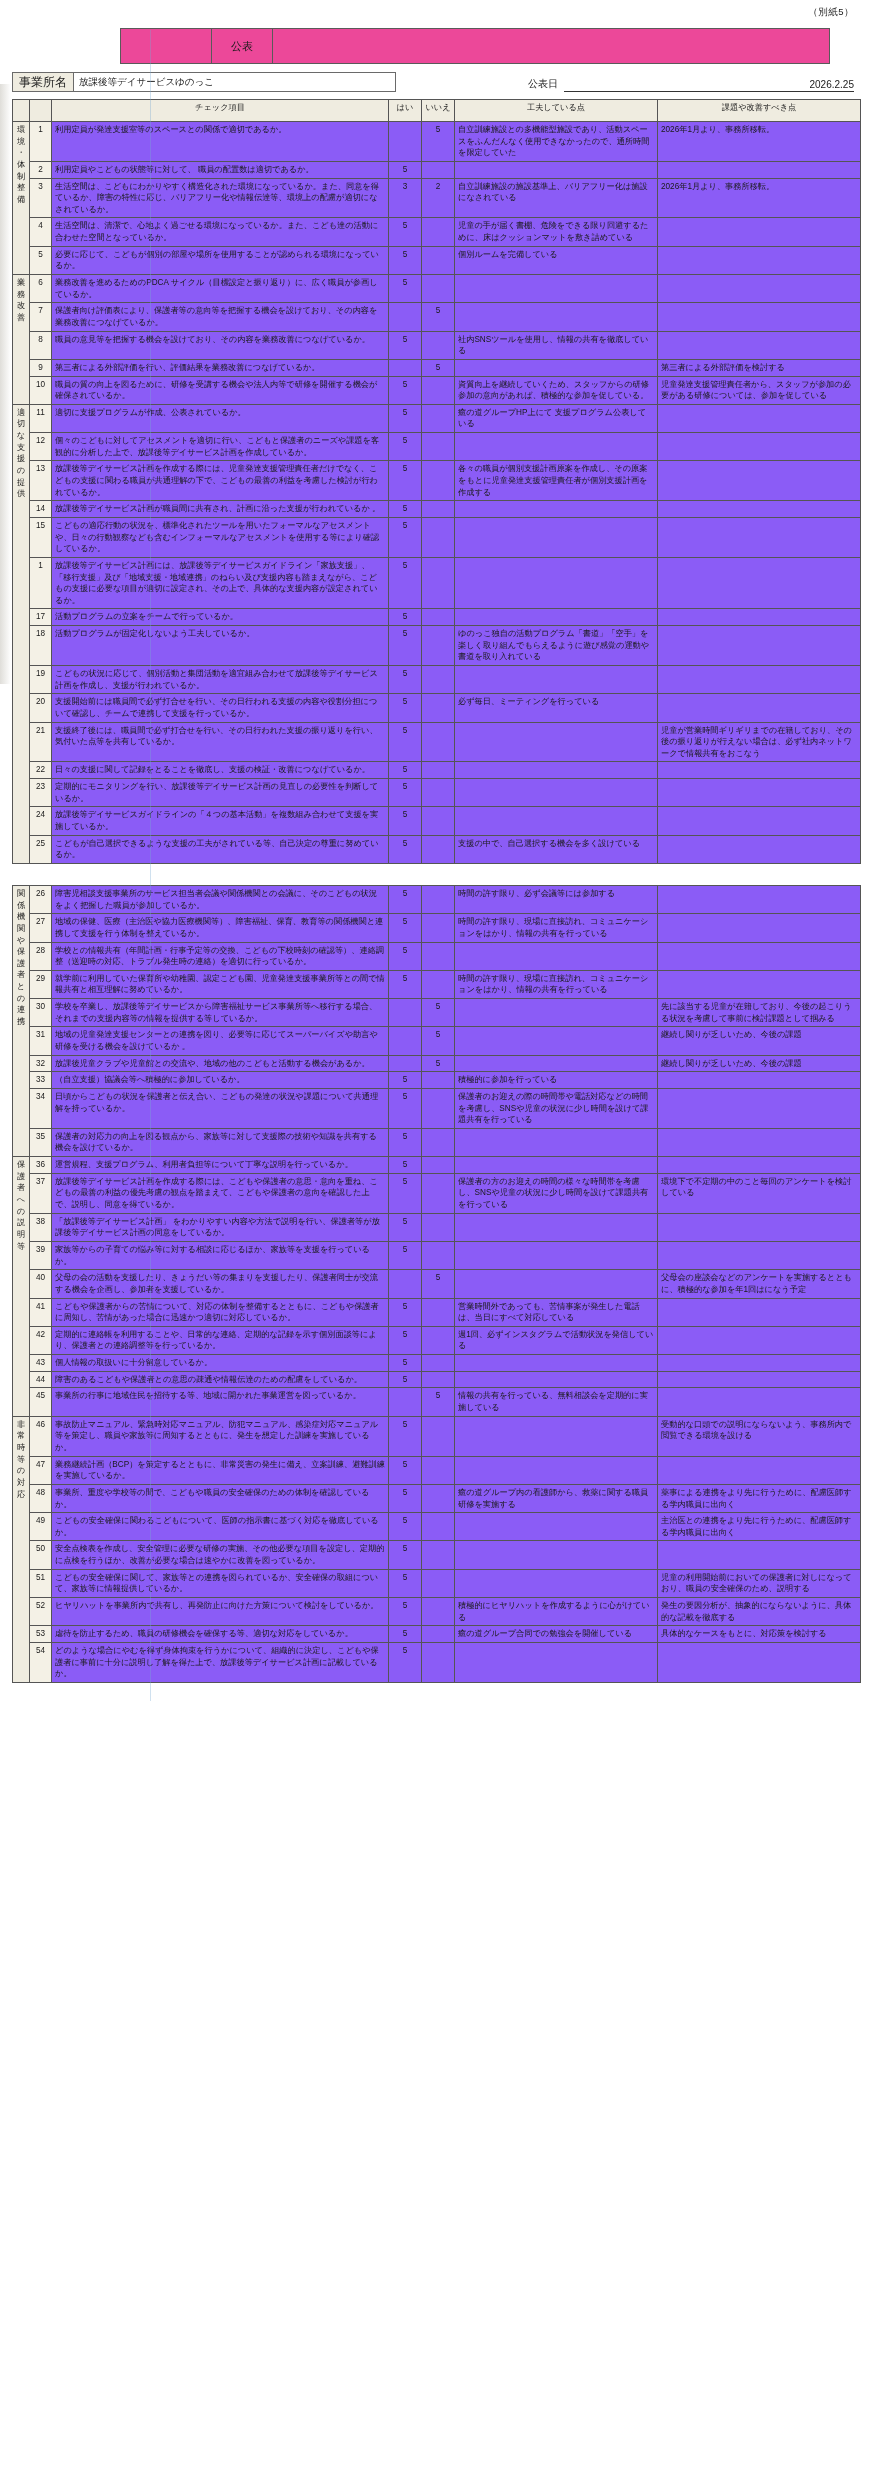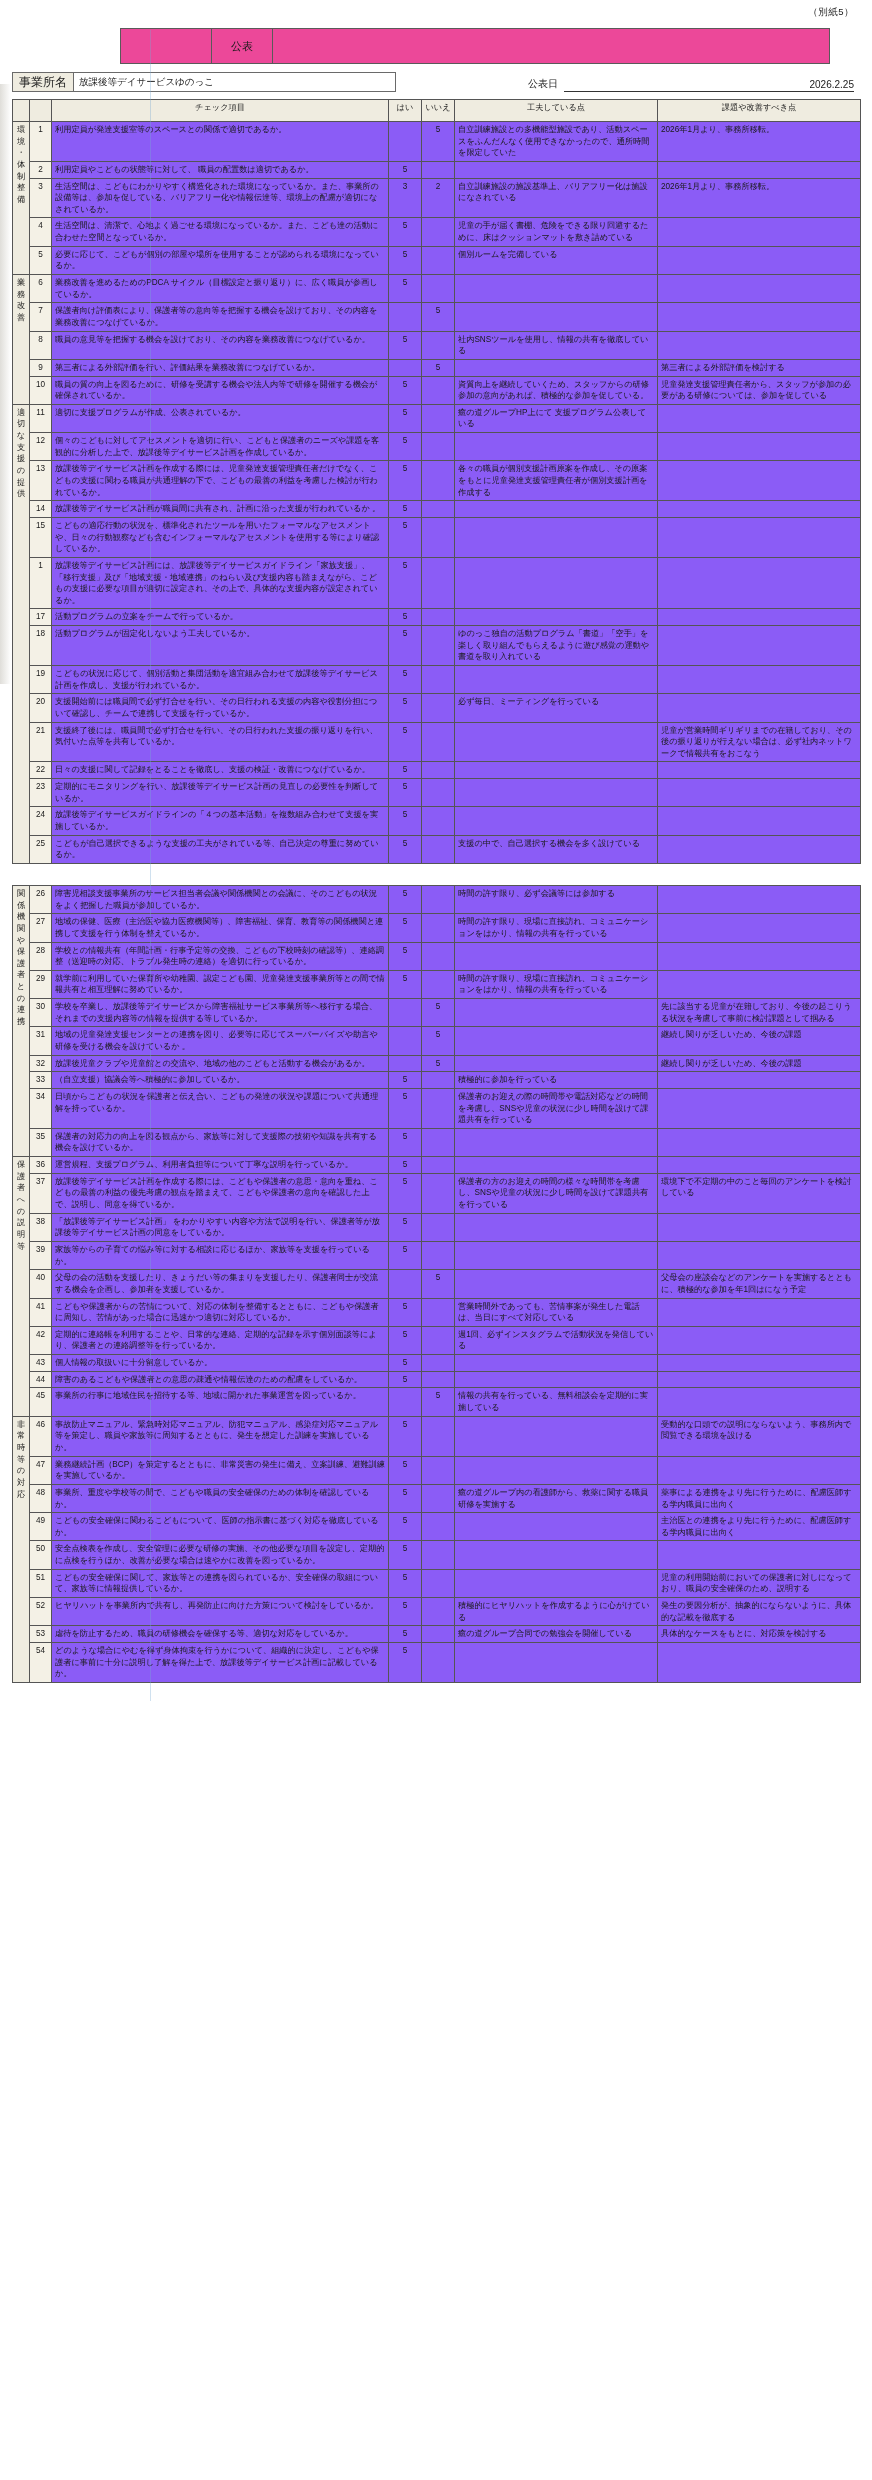--- a/index.html
+++ b/index.html
@@ -241,21 +241,21 @@
         <tr>
           <td class="num">2</td>
           <td class="item">利用定員やこどもの状態等に対して、 職員の配置数は適切であるか。</td>
           <td class="mark">5</td>
           <td class="mark"></td>
           <td class="note"></td>
           <td class="note"></td>
         </tr>
         <tr>
           <td class="num">3</td>
-          <td class="item">生活空間は、こどもにわかりやすく構造化された環境になっているか。また、事業所の設備等は、参加を促している、バリアフリー化や情報伝達等、環境上の配慮が適切になされているか。</td>
+          <td class="item">生活空間は、こどもにわかりやすく構造化された環境になっているか。また、同意を得ているか、障害の特性に応じ、バリアフリー化や情報伝達等、環境上の配慮が適切になされているか。</td>
           <td class="mark">3</td>
           <td class="mark">2</td>
           <td class="note">自立訓練施設の施設基準上、バリアフリー化は施設になされている</td>
           <td class="note">2026年1月より、事務所移転。</td>
         </tr>
         <tr>
           <td class="num">4</td>
           <td class="item">生活空間は、清潔で、心地よく過ごせる環境になっているか。また、こども達の活動に合わせた空間となっているか。</td>
           <td class="mark">5</td>
           <td class="mark"></td>

